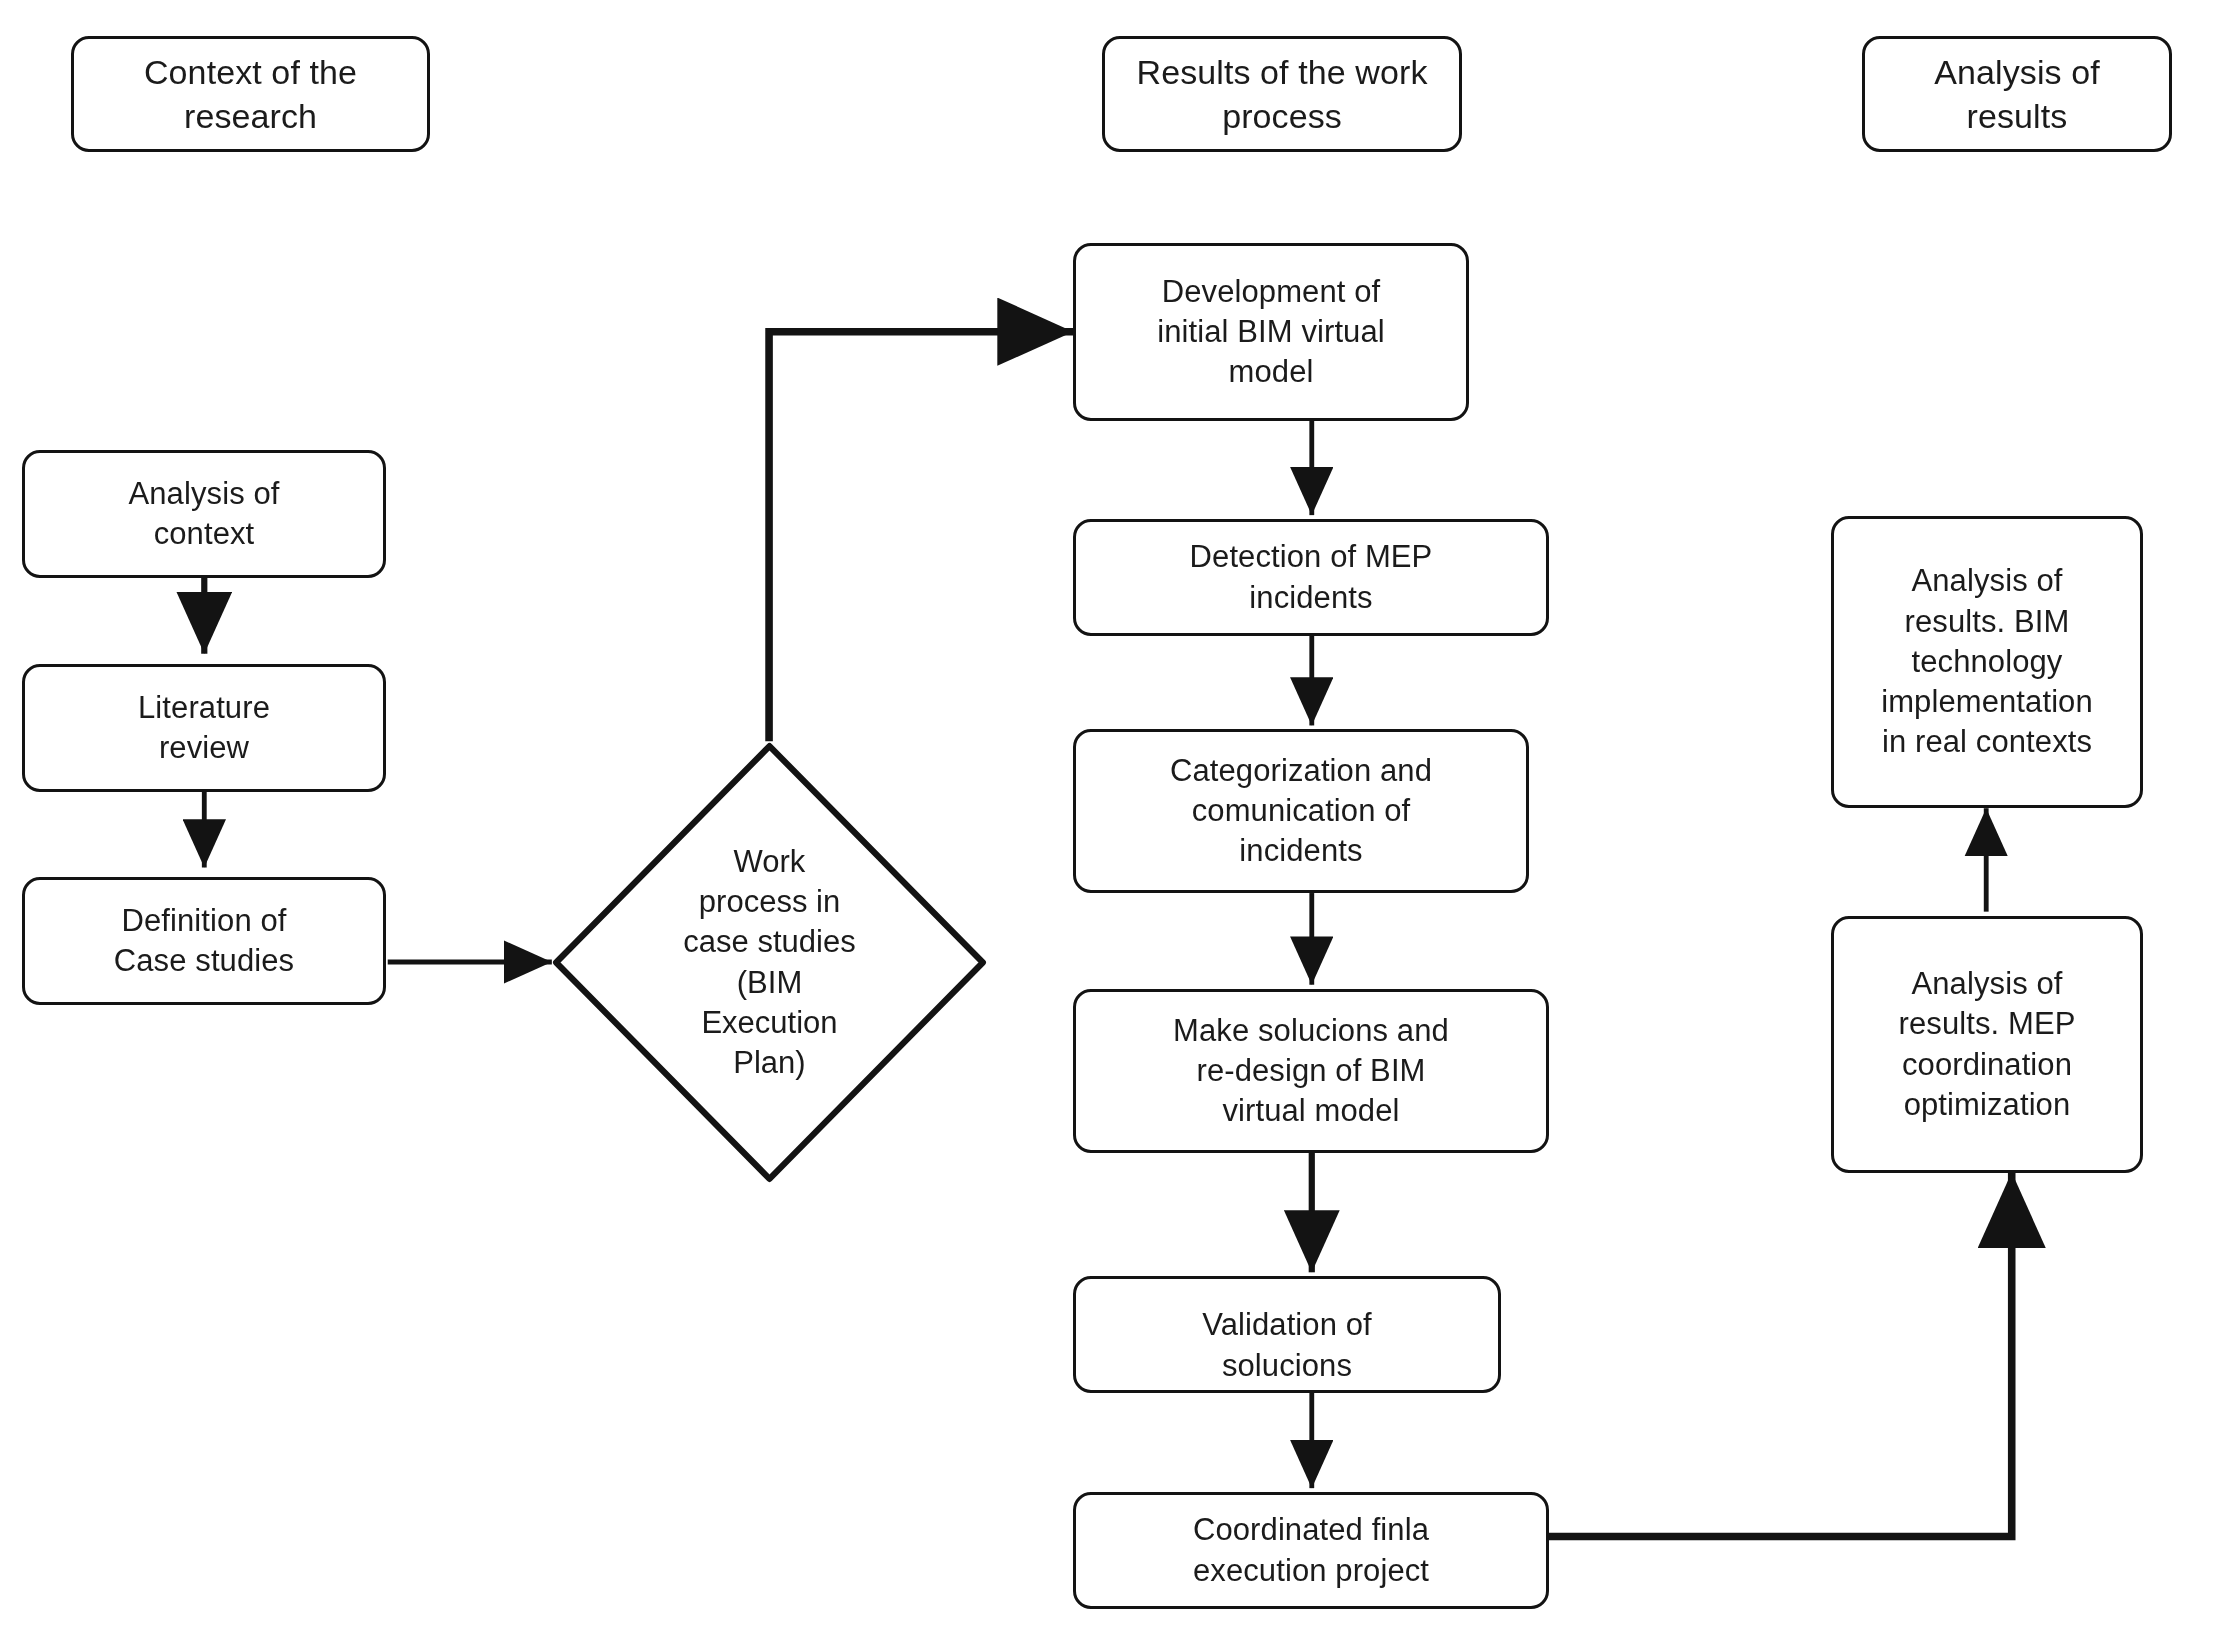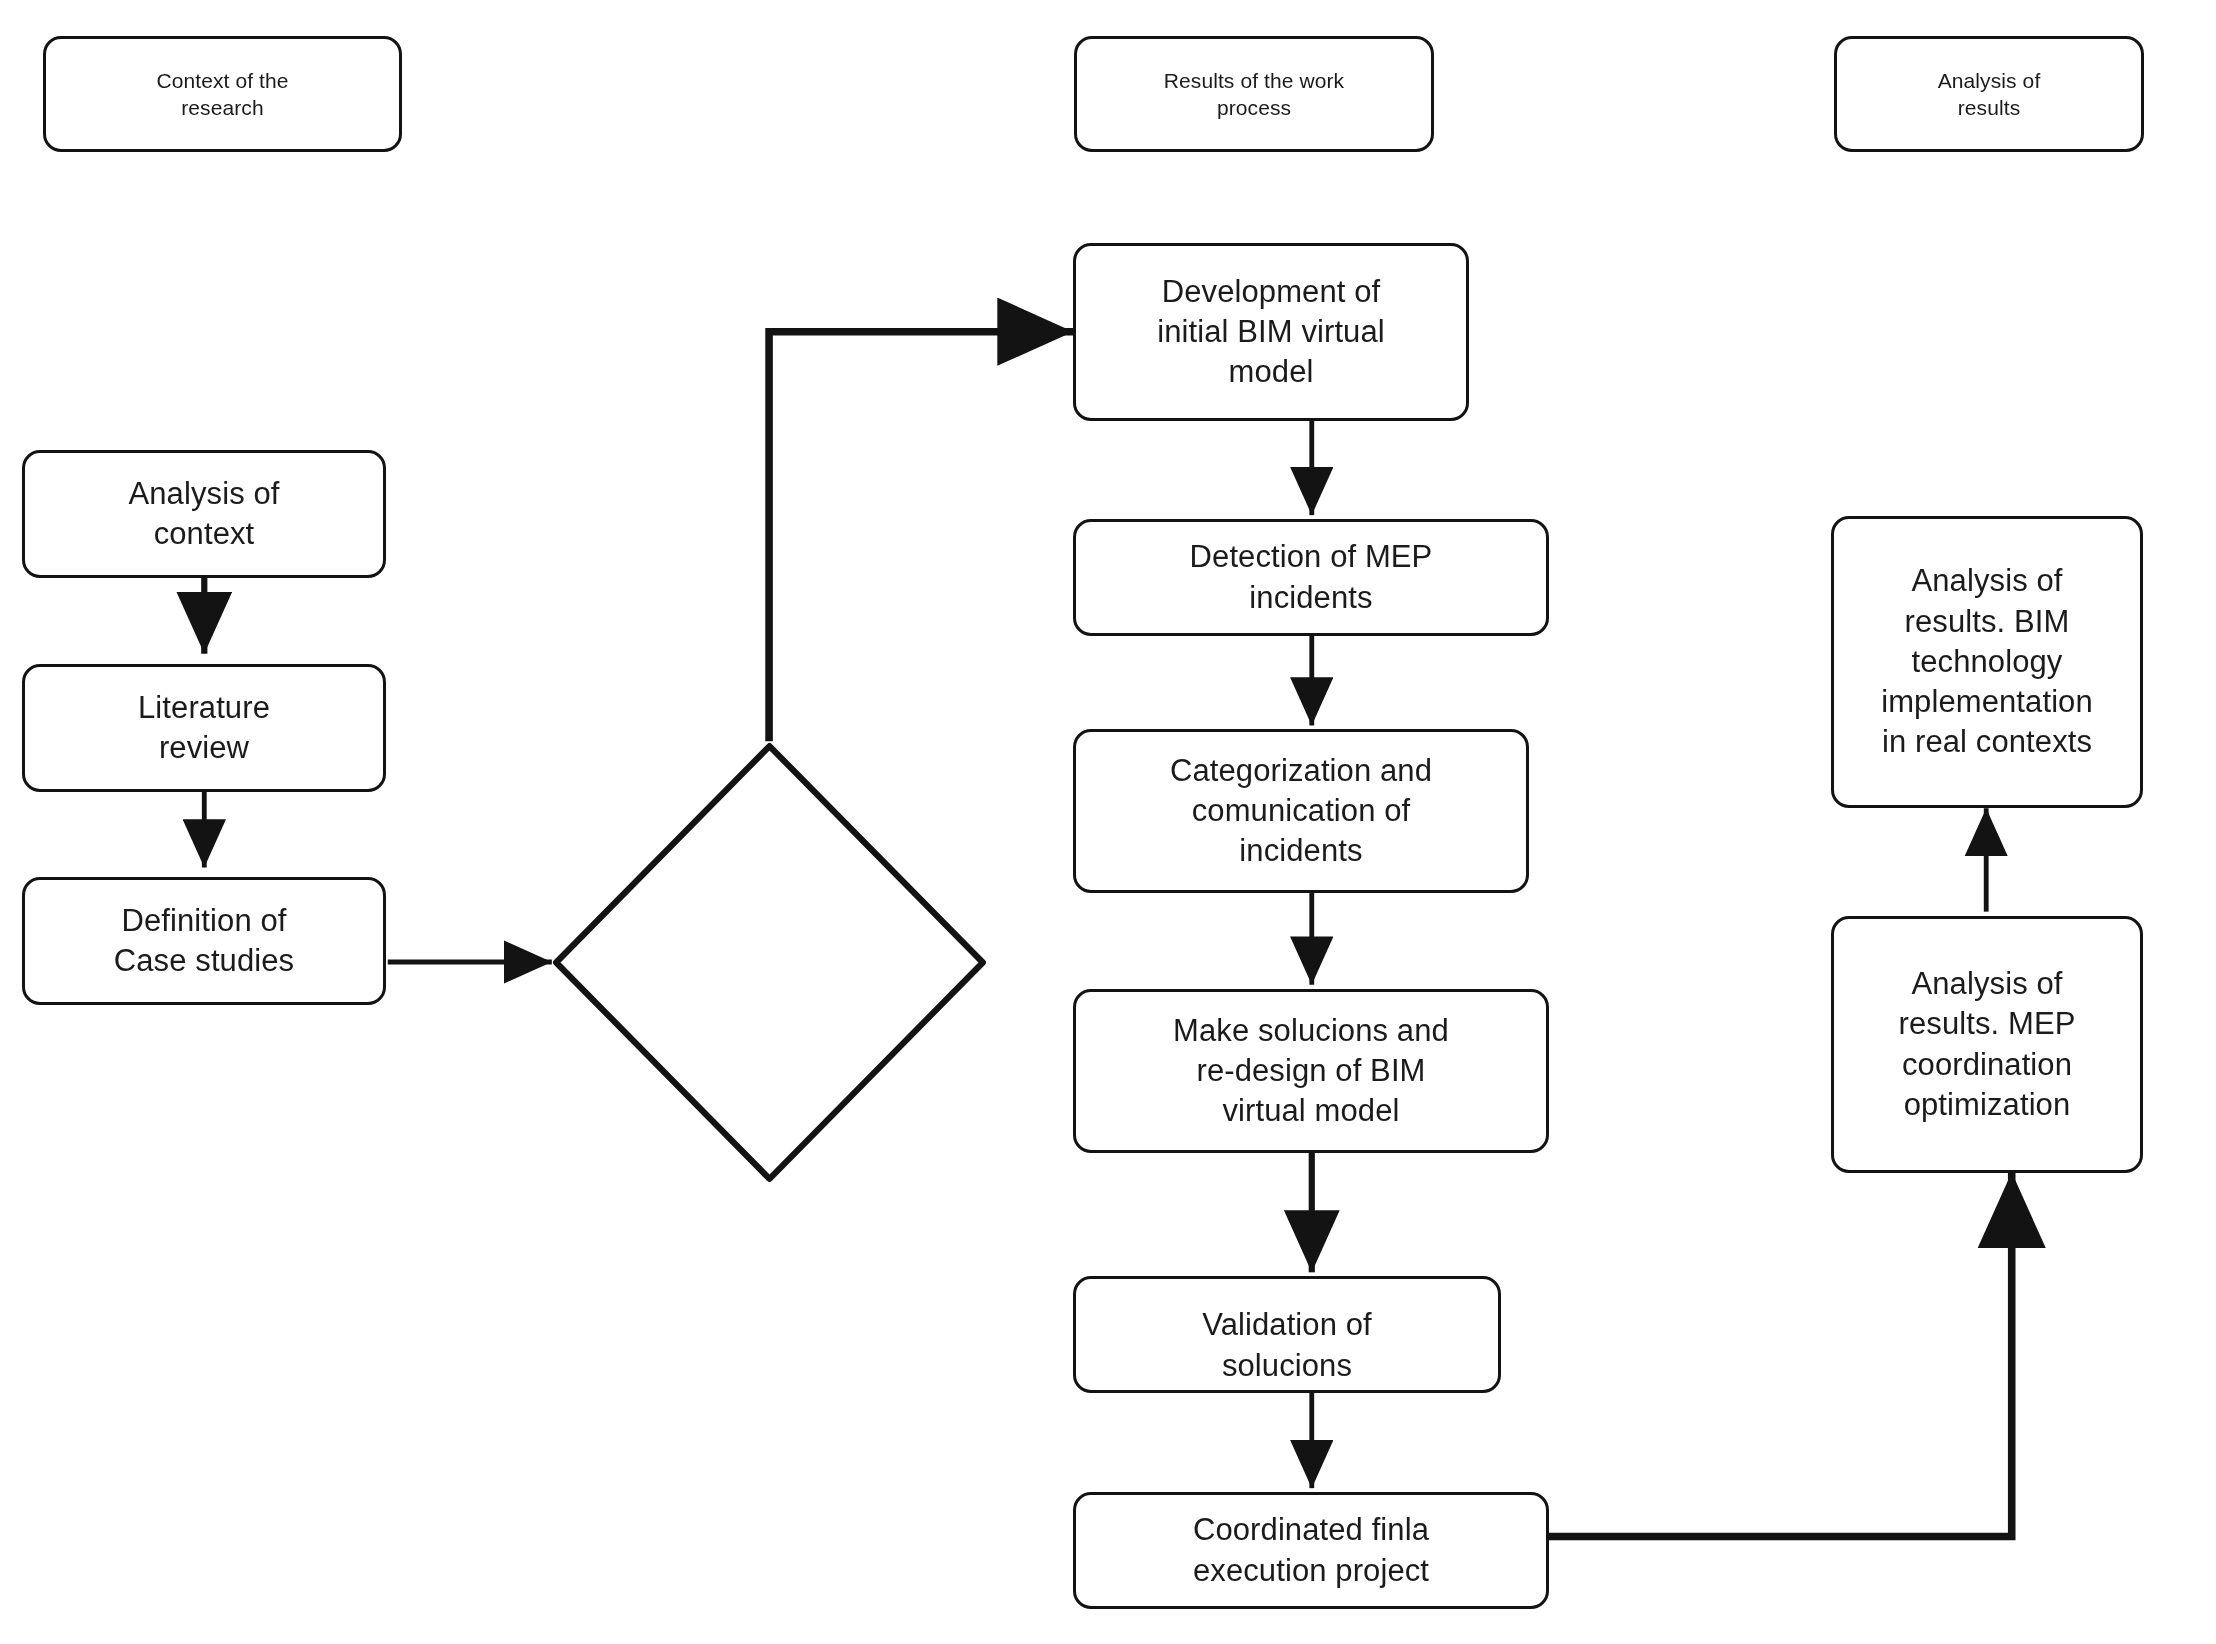--- a/index.html
+++ b/index.html
@@ -37,21 +37,21 @@
     color: #1b1b1b;
     line-height: 1.30;
     letter-spacing: 0.1px;
     padding: 4.1px 8.3px;
   }
   .node .label {
     display: block;
     width: 100%;
     white-space: pre-line;
   }
-  .node.header   { font-size: 21px; }
+  .node.header   { font-size: 34px; margin-left: 28px; }
   .node.step     { font-size: 31px; }
   .node.right-lg { font-size: 31px; }
   .diamond-wrap {
     position: absolute;
     display: flex;
     align-items: center;
     justify-content: center;
   }
   .diamond-shape {
     position: absolute;
@@ -131,20 +131,26 @@
 
   <div class="node step" style="left:22px; top:664px; width:364px; height:128px;">
     <span class="label">Literature
 review</span>
   </div>
 
   <div class="diamond-wrap" style="left:552px; top:742px; width:435px; height:441px;">
     <svg class="diamond-shape" viewBox="0 0 630 640" preserveAspectRatio="none" xmlns="http://www.w3.org/2000/svg">
       <polygon points="315,6 624,320 315,634 6,320" fill="#ffffff" stroke="#131313" stroke-width="9" stroke-linejoin="round"></polygon>
     </svg>
+    <div class="diamond-text">Work
+process in
+case studies
+(BIM
+Execution
+Plan)</div>
   </div>
 
   <div class="node step" style="left:1073px; top:243px; width:396px; height:178px;">
     <span class="label">Development of
 initial BIM virtual
 model</span>
   </div>
 
   <div class="node step" style="left:1073px; top:519px; width:476px; height:117px;">
     <span class="label">Detection of MEP

